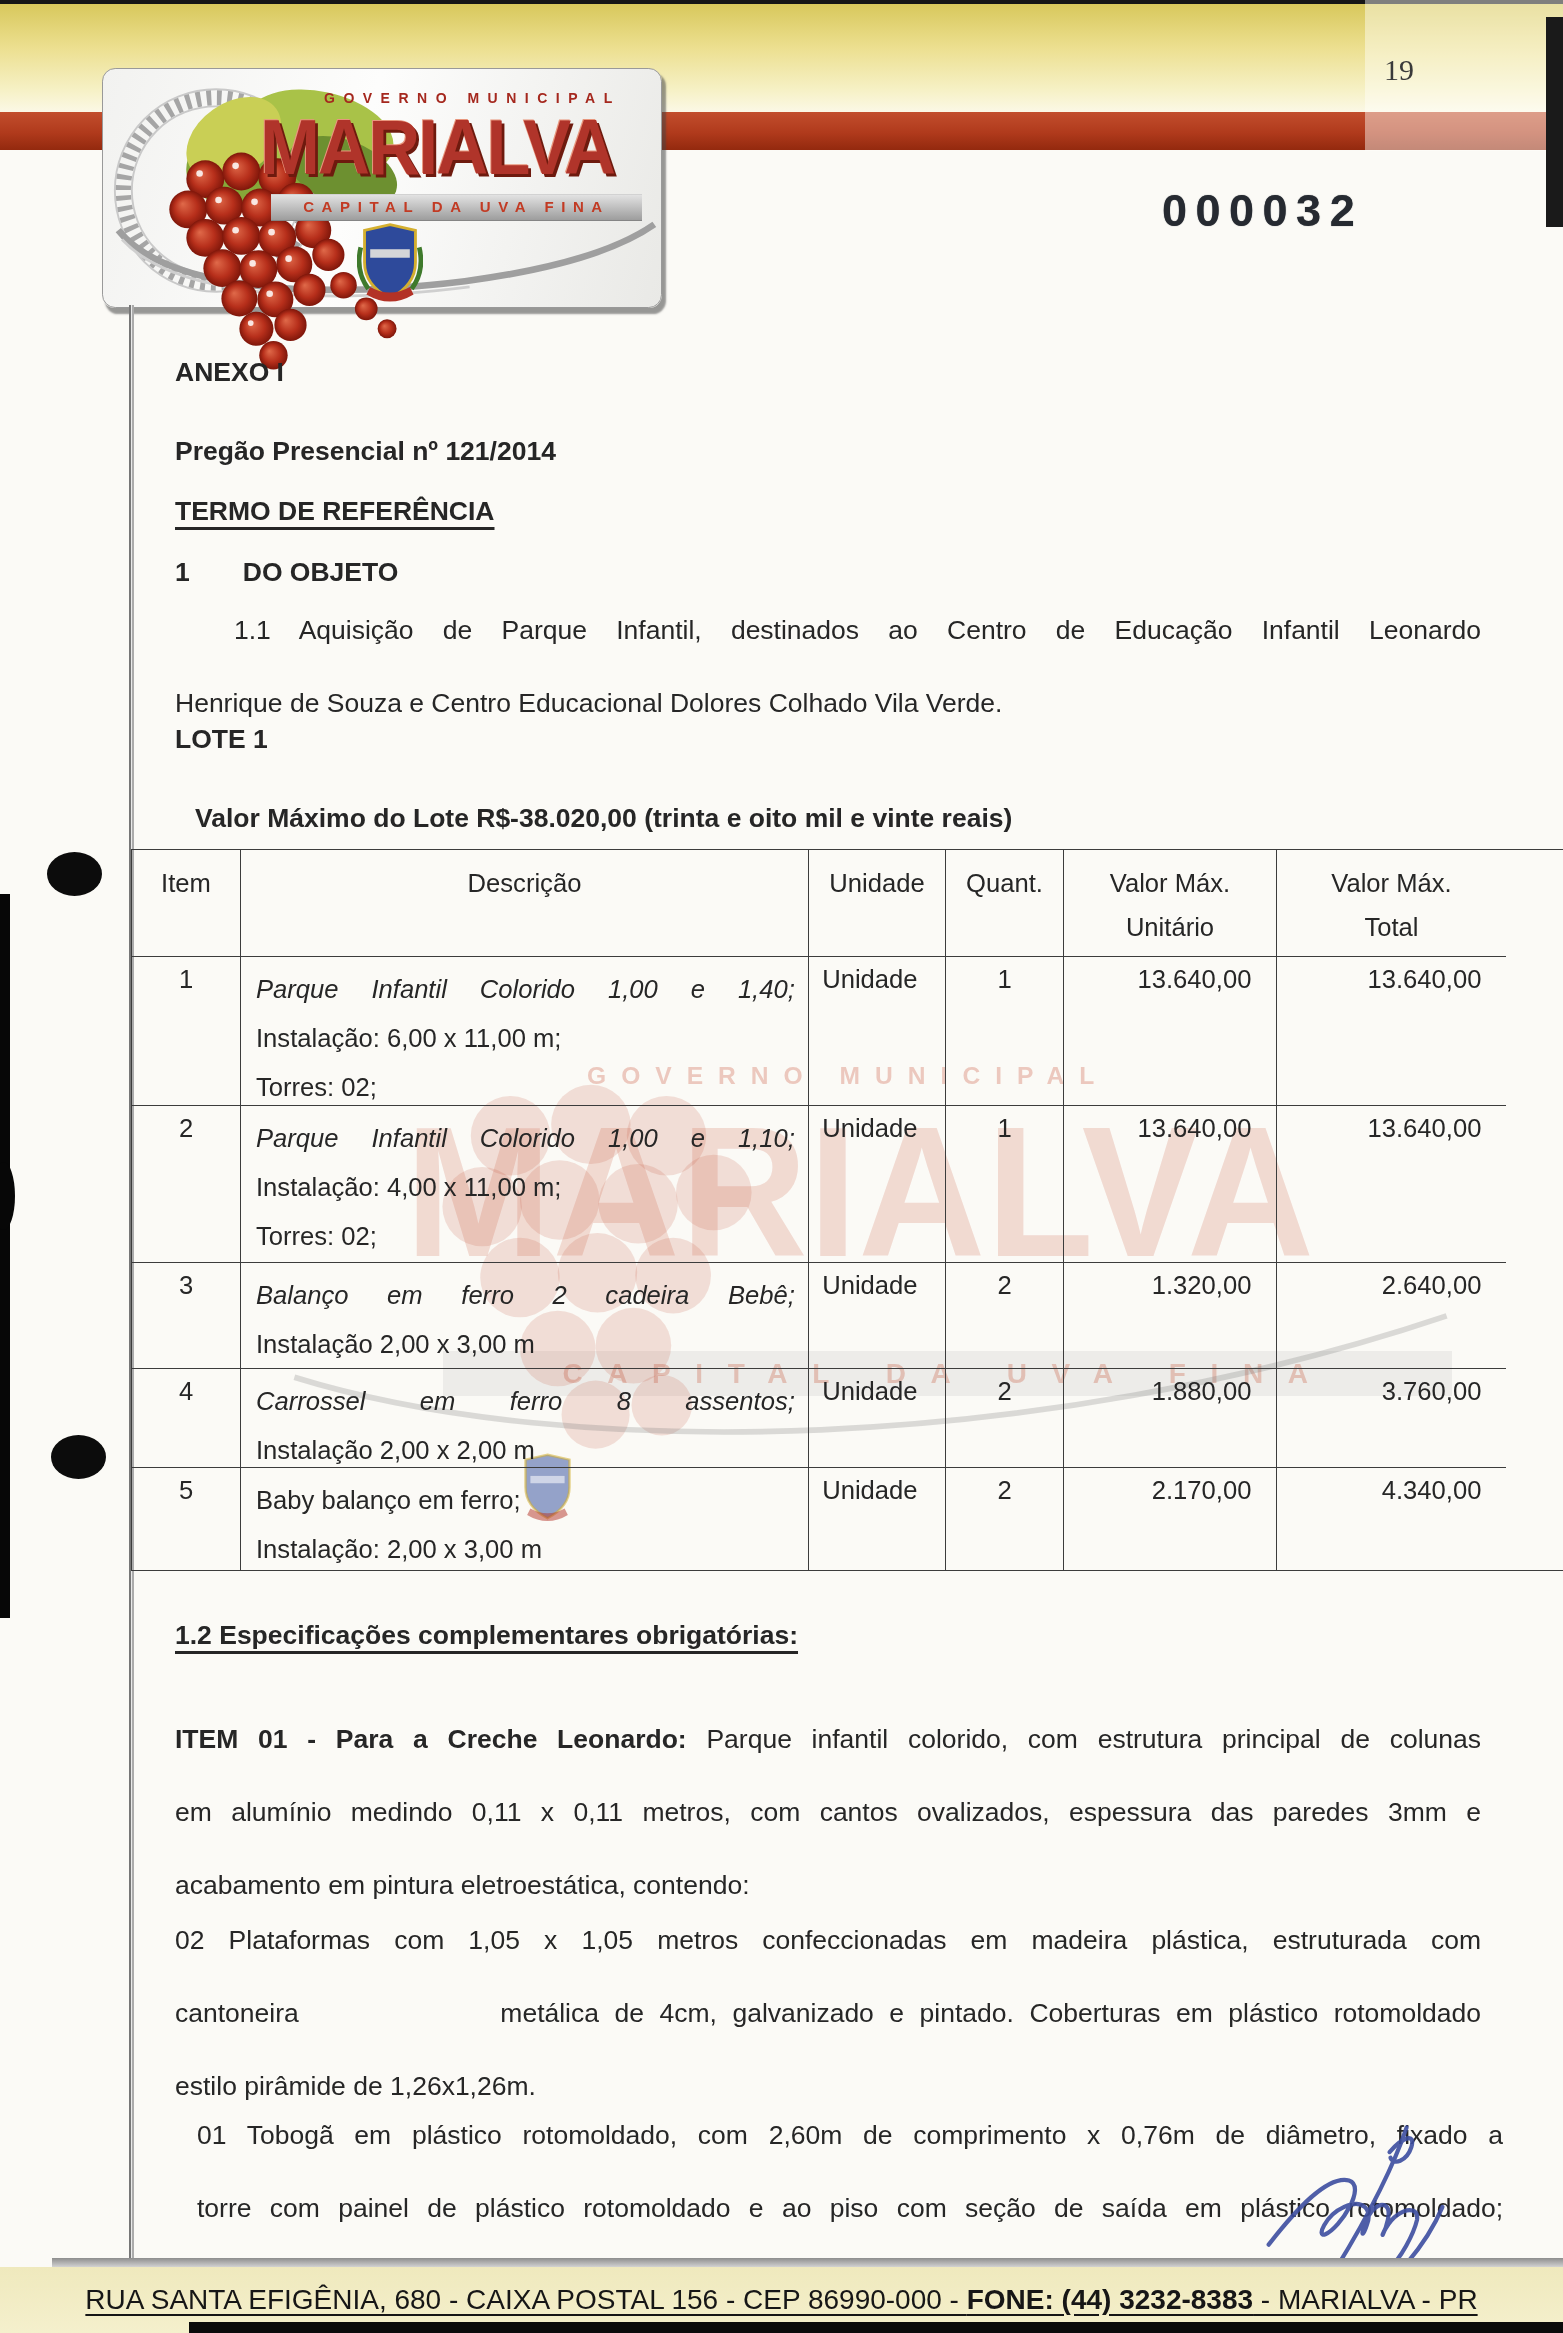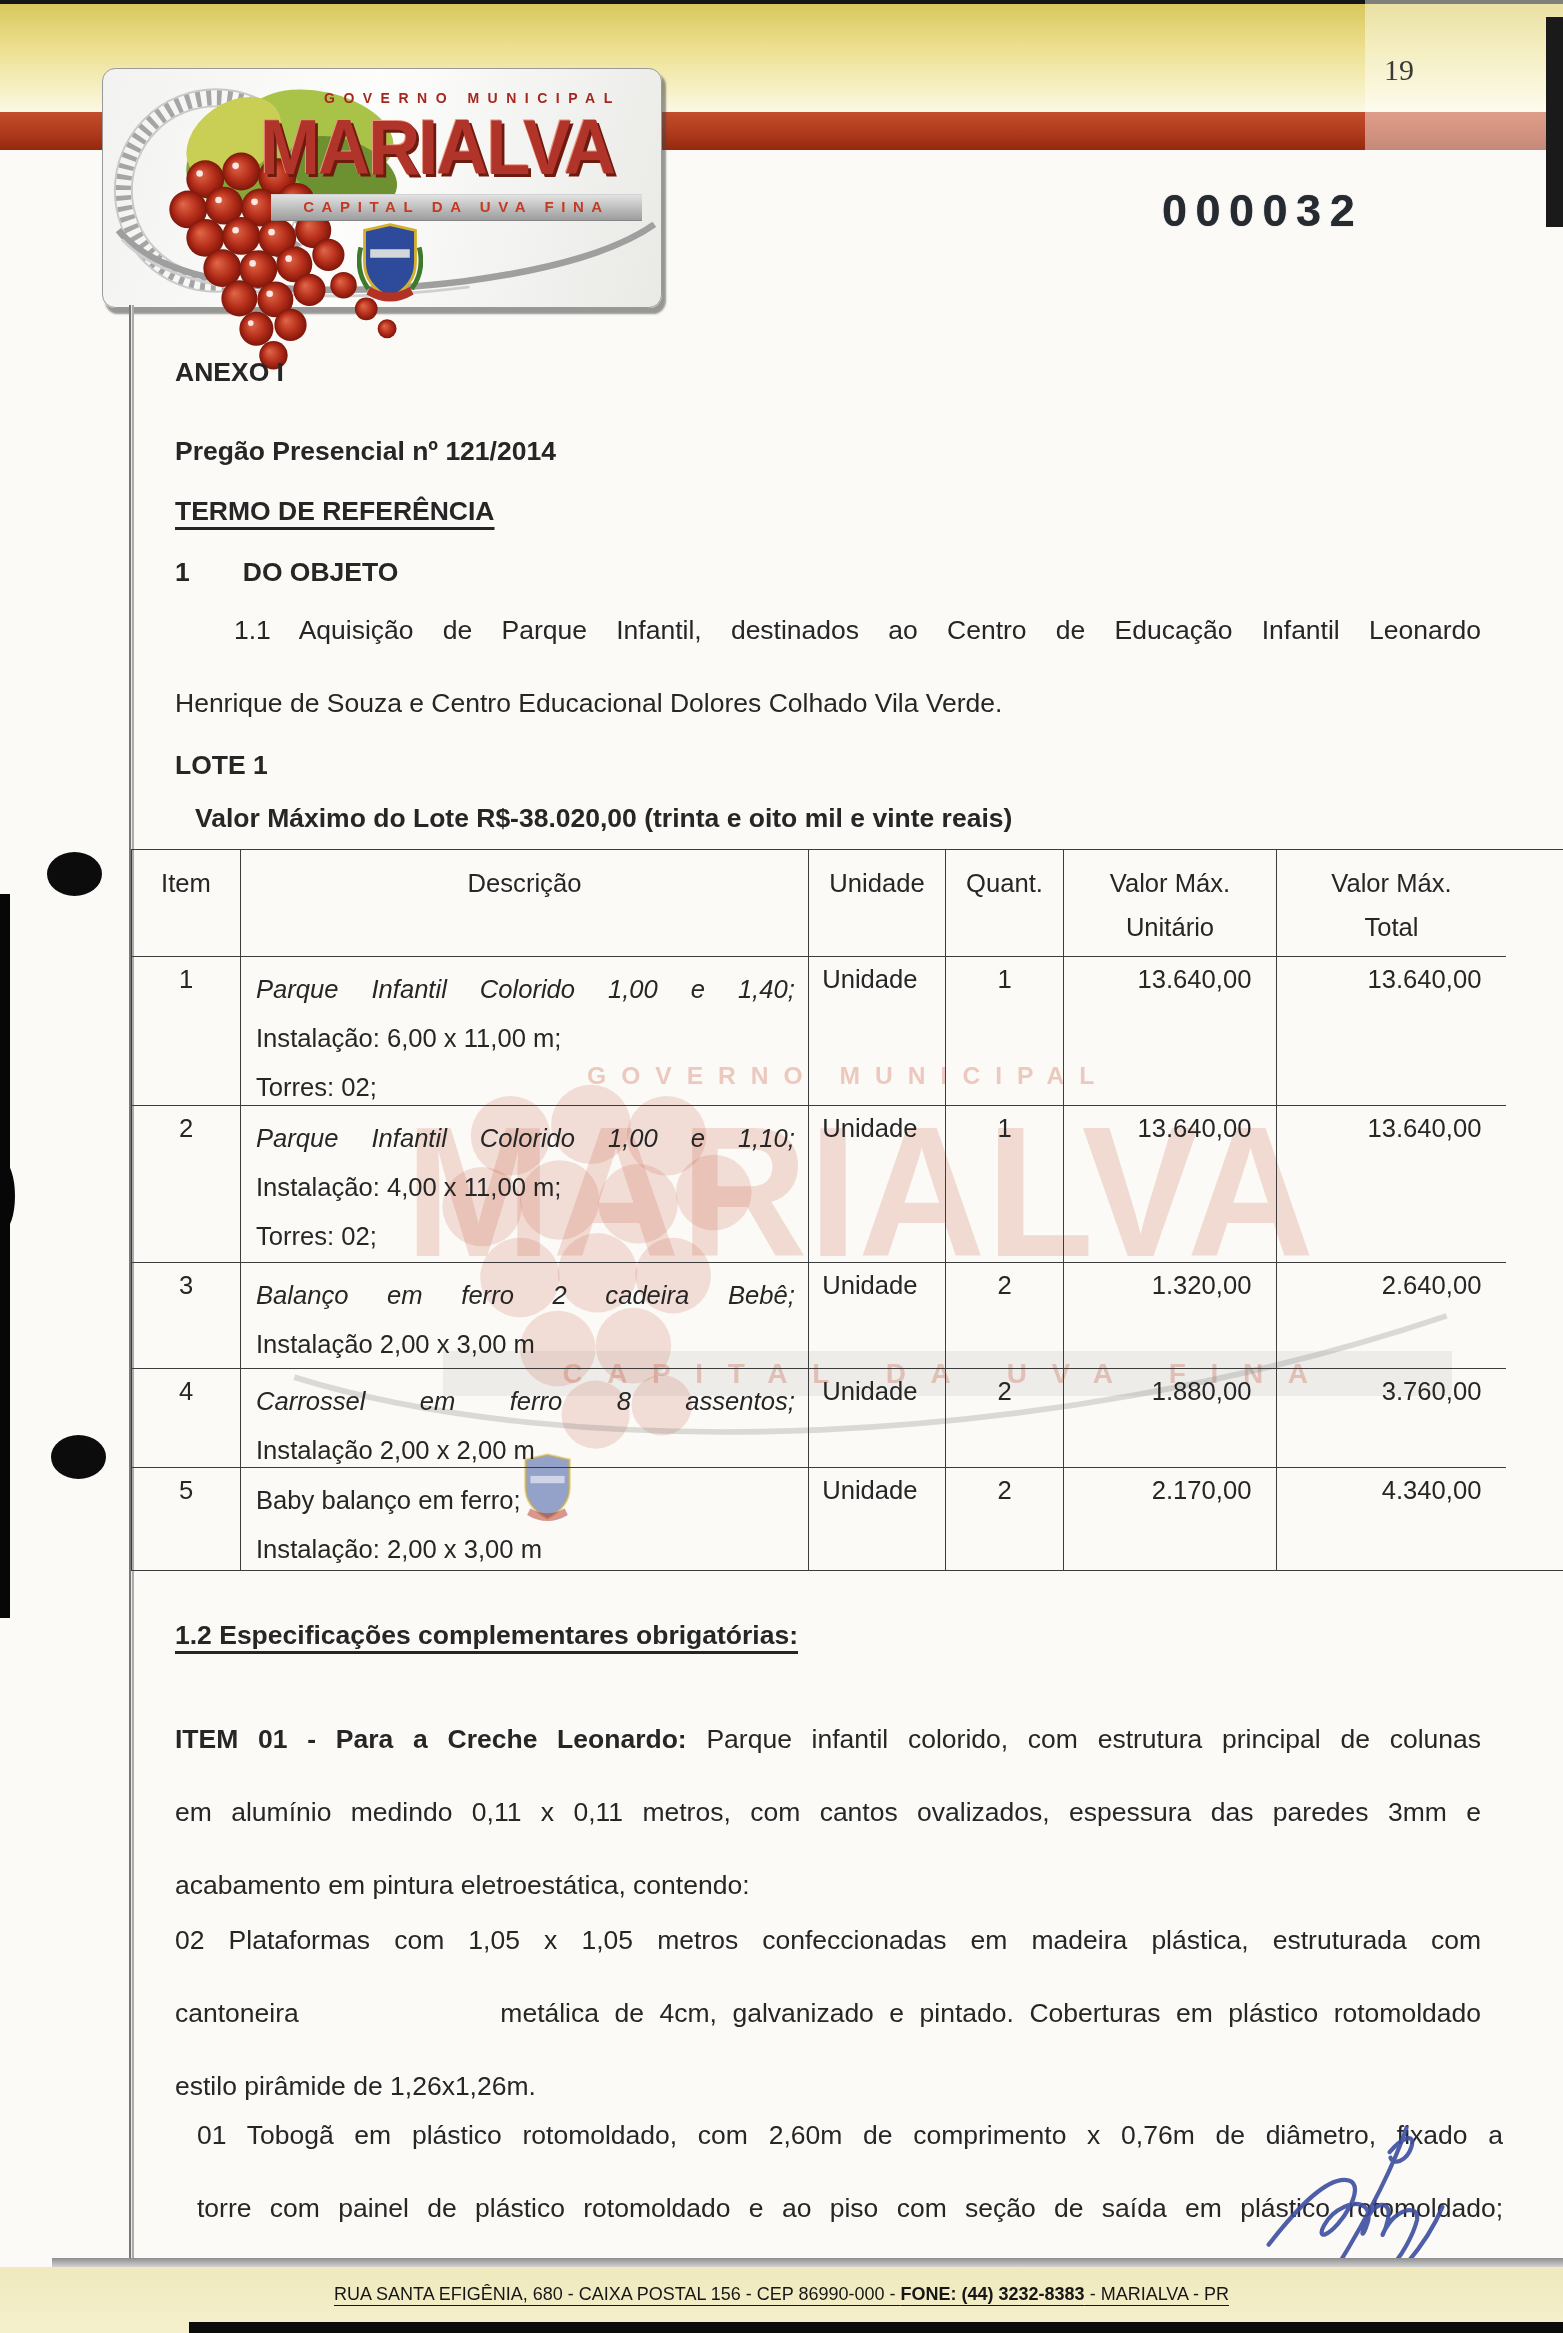--- a/index.html
+++ b/index.html
@@ -78,21 +78,21 @@
   .wm-band{left:443px;top:1351px;width:1009px;height:45px;background:rgba(140,140,140,.12);
     line-height:45px;text-align:center;font-size:28px;font-weight:700;letter-spacing:24.6px;
     color:rgba(200,85,60,.30);}
 
   
   .bottom-edge{position:absolute;left:52px;right:0;top:2258px;height:8.5px;
     background:linear-gradient(#8d8d8d,#d2d2d2);}
   .footer-band{position:absolute;left:0;right:0;top:2267px;height:67px;
     background:linear-gradient(#efe9bd,#f5f0cd);}
   .footer-text{position:absolute;left:0;width:100%;top:2284px;text-align:center;
-    font-size:18px;color:#161616;text-decoration:underline;text-underline-offset:4.7px;white-space:nowrap;}
+    font-size:28px;color:#161616;text-decoration:underline;text-underline-offset:4.7px;white-space:nowrap;}
   .footer-text b{font-weight:700;}
   .bottom-strip{position:absolute;left:189px;right:0;bottom:0;height:12.3px;background:#0b0b0b;}
 </style>
 </head>
 <body>
 
 <div class="page">
 
   <div class="top-line"></div>
   <div class="band-yellow"></div>
@@ -190,21 +190,21 @@
 
   <div class="tb h1" style="top:557px;">
     <span>1</span><span style="display:inline-block;width:53px;"></span><span>DO OBJETO</span>
   </div>
 
   <div class="tb" style="top:594px;">
     <div class="pline just indent">1.1 Aquisição de Parque Infantil, destinados ao Centro de Educação Infantil Leonardo</div>
     <div class="pline">Henrique de Souza e Centro Educacional Dolores Colhado Vila Verde.</div>
   </div>
 
-  <div class="tb h1" style="top:750px;">LOTE 1</div>
+  <div class="tb h1" style="top:724px;">LOTE 1</div>
   <div class="tb h1" style="top:803px;margin-left:20px;">Valor Máximo do Lote R$-38.020,00 (trinta e oito mil e vinte reais)</div>
 
   <div class="wm wm-gov">GOVERNO MUNICIPAL</div>
   <div class="wm wm-name">MARIALVA</div>
   <div class="wm wm-band">CAPITAL DA UVA FINA</div>
   <svg class="wm" style="left:397px;top:1079px;" width="435" height="416" viewBox="0 0 460 440">
     <g fill="rgba(195,75,50,0.16)">
       <circle cx="120" cy="60" r="42"></circle>
         <circle cx="205" cy="48" r="42"></circle>
         <circle cx="285" cy="60" r="42"></circle>

